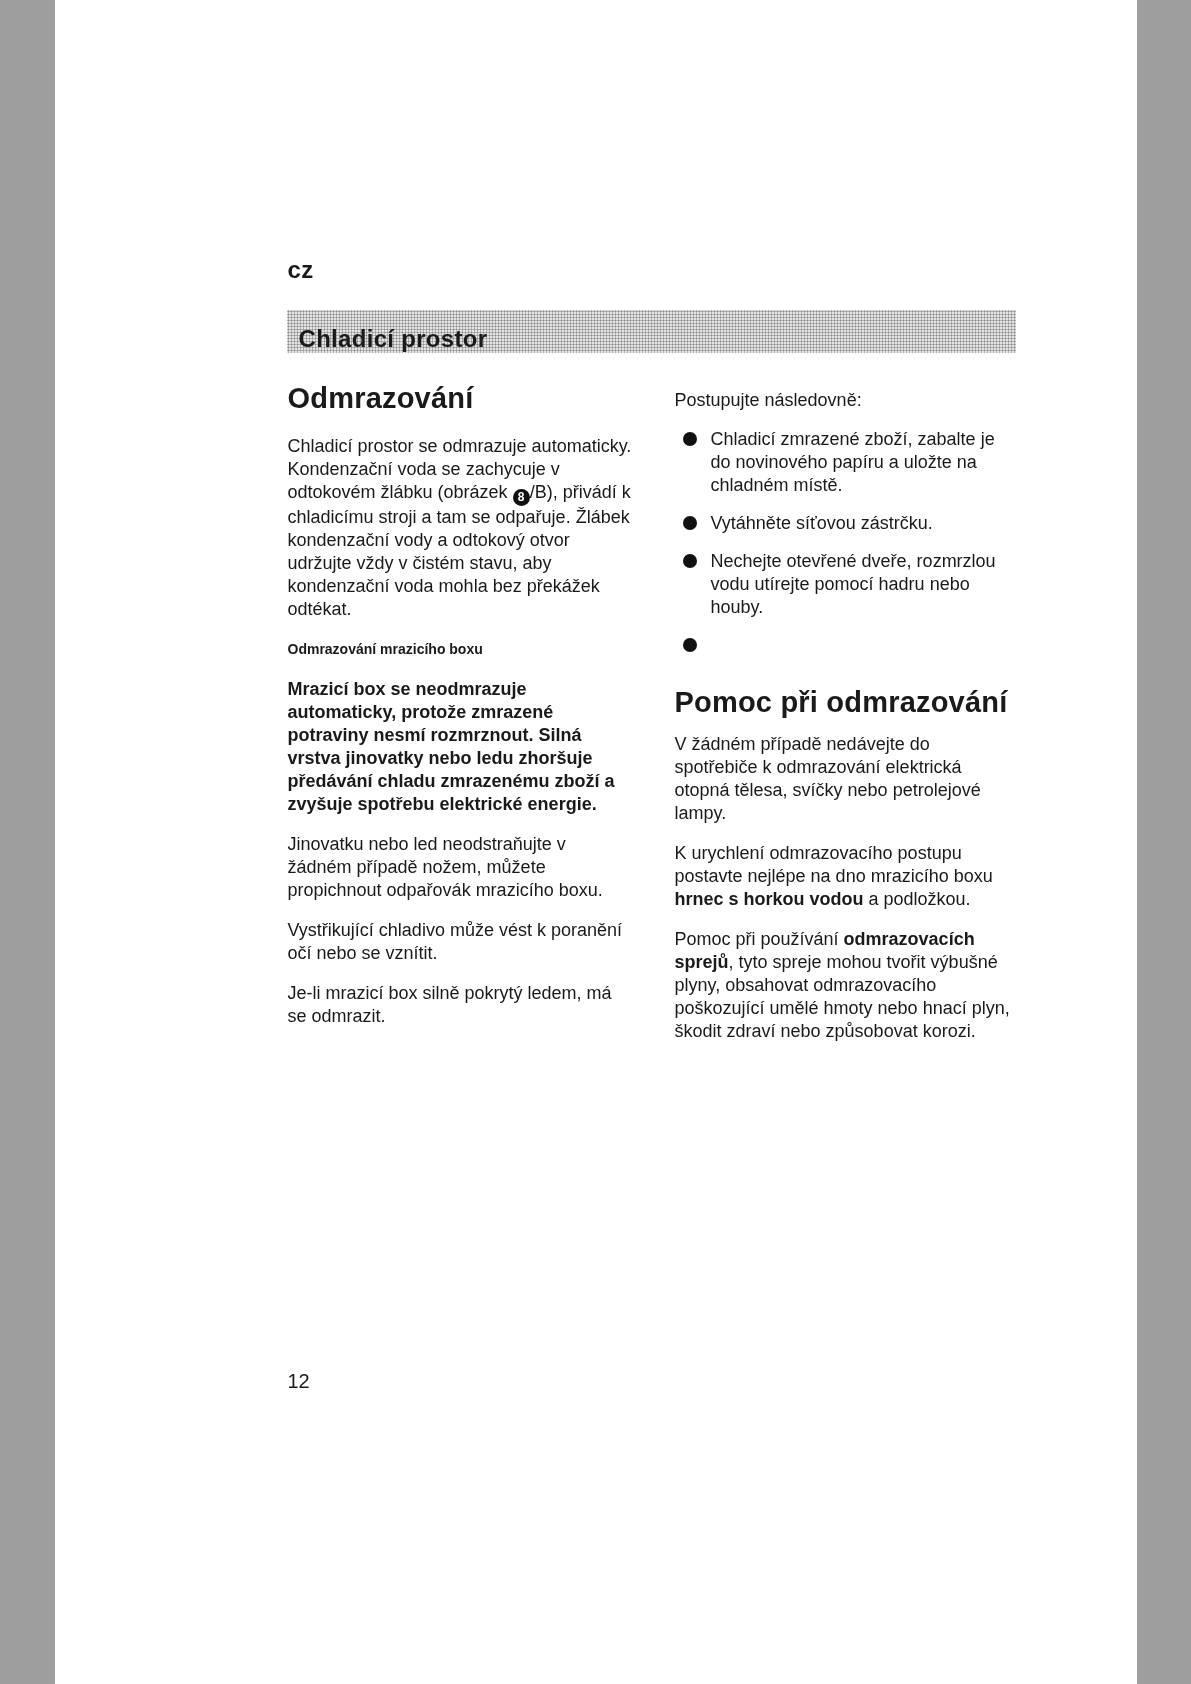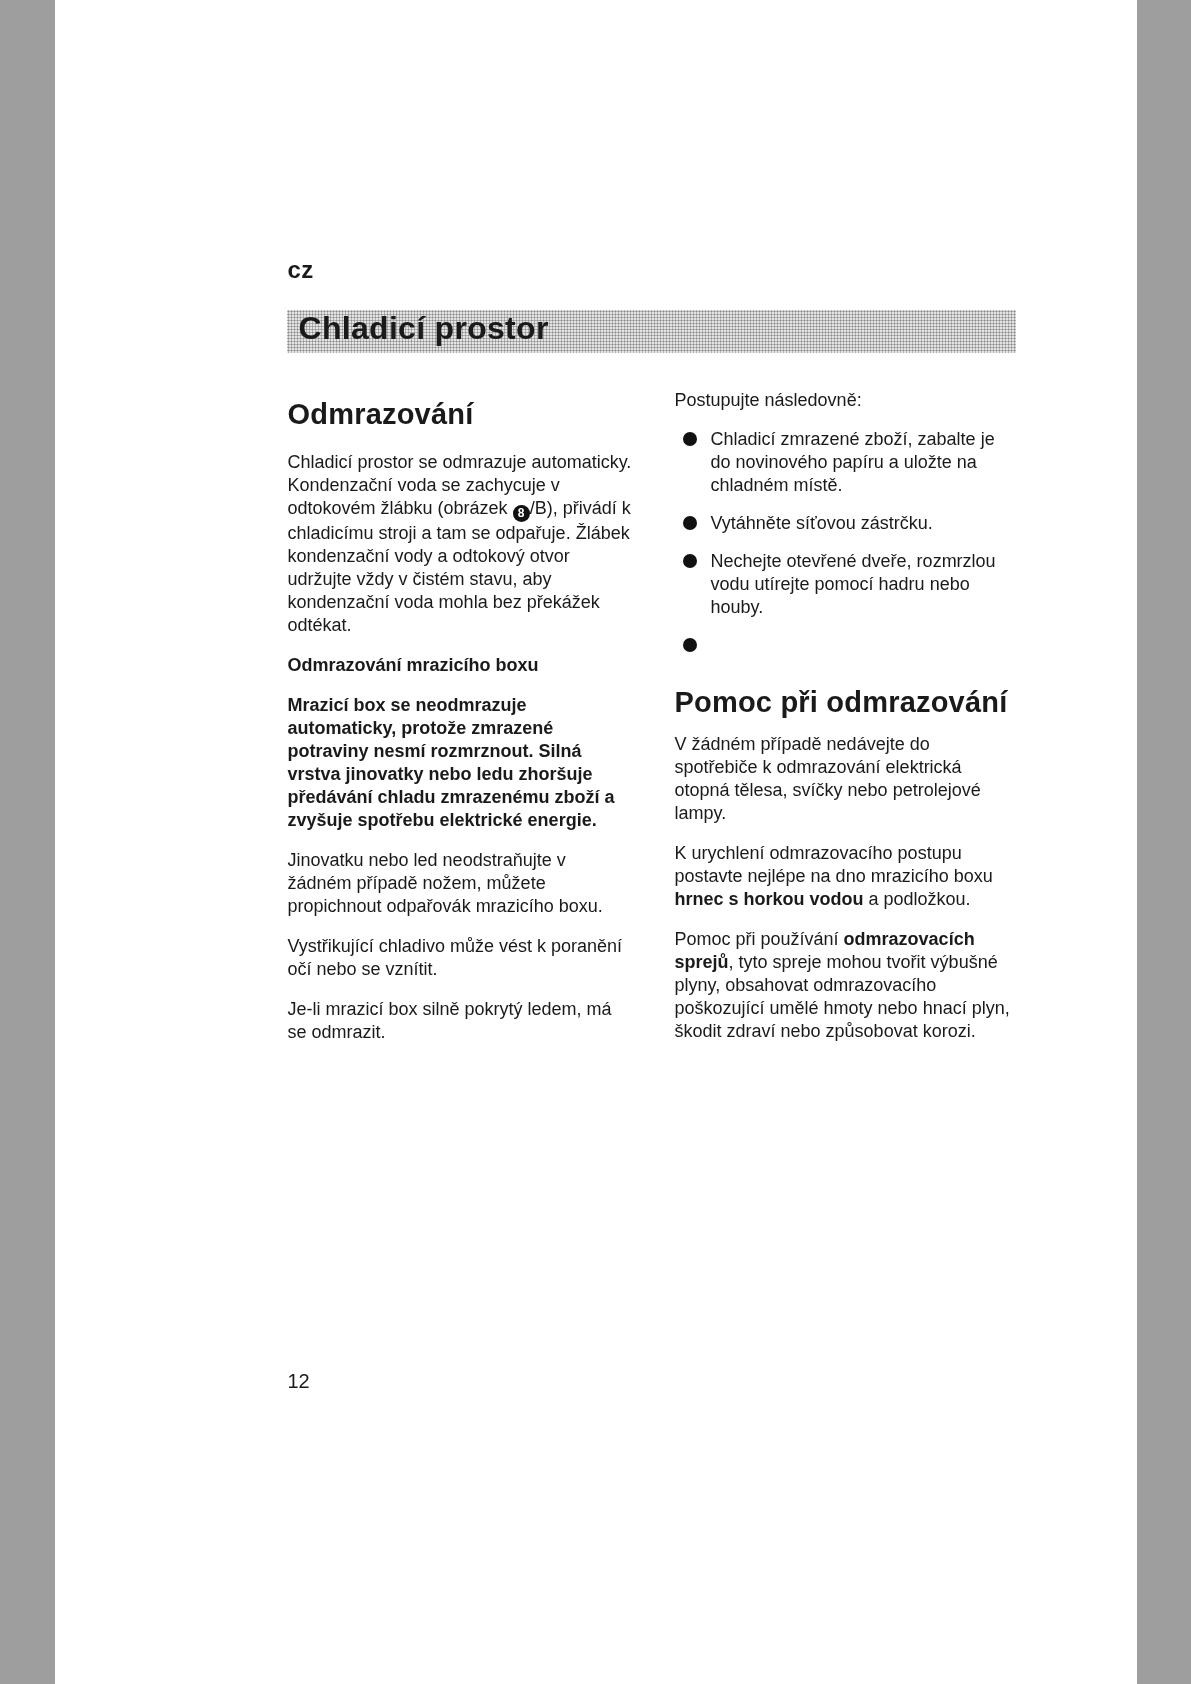--- a/index.html
+++ b/index.html
@@ -22,60 +22,60 @@
     letter-spacing: 0.5px;
   }
   .section-banner {
     position: absolute;
     left: 232px;
     top: 310px;
     width: 729px;
     height: 43px;
     box-sizing: border-box;
     display: flex;
-    align-items: flex-start;
+    align-items: flex-end;
     padding-left: 12px;
     background-color: #e4e4e4;
     background-image: radial-gradient(circle, #8f8f8f 0.9px, rgba(0,0,0,0) 1.15px);
     background-size: 3px 3px;
-    font-size: 32px;
+    font-size: 24px;
     font-weight: bold;
     letter-spacing: 0.3px;
   }
   .columns {
     position: absolute;
     left: 233px;
     top: 380px;
     width: 730px;
     display: flex;
     gap: 40px;
   }
   .col { flex: none; }
   .col-left  { width: 347px; }
   .col-right { width: 343px; }
   .heading {
     font-size: 29px;
     font-weight: bold;
-    margin: 18px 0 20px 0;
+    margin: 2px 0 20px 0;
     letter-spacing: 0.2px;
   }
   .heading-2 {
     font-size: 29px;
     font-weight: bold;
     margin: 34px 0 14px 0;
     letter-spacing: 0.2px;
   }
   .body-text {
     font-size: 18px;
     line-height: 23px;
     margin: 0 0 17px 0;
   }
   .bold { font-weight: bold; }
   .subheading {
-    font-size: 18px;
+    font-size: 14px;
     line-height: 23px;
     font-weight: bold;
     margin: 8px 0 17px 0;
   }
   .intro-line {
     font-size: 18px;
     line-height: 23px;
     margin: 9px 0 16px 0;
   }
   .bullet-list {

